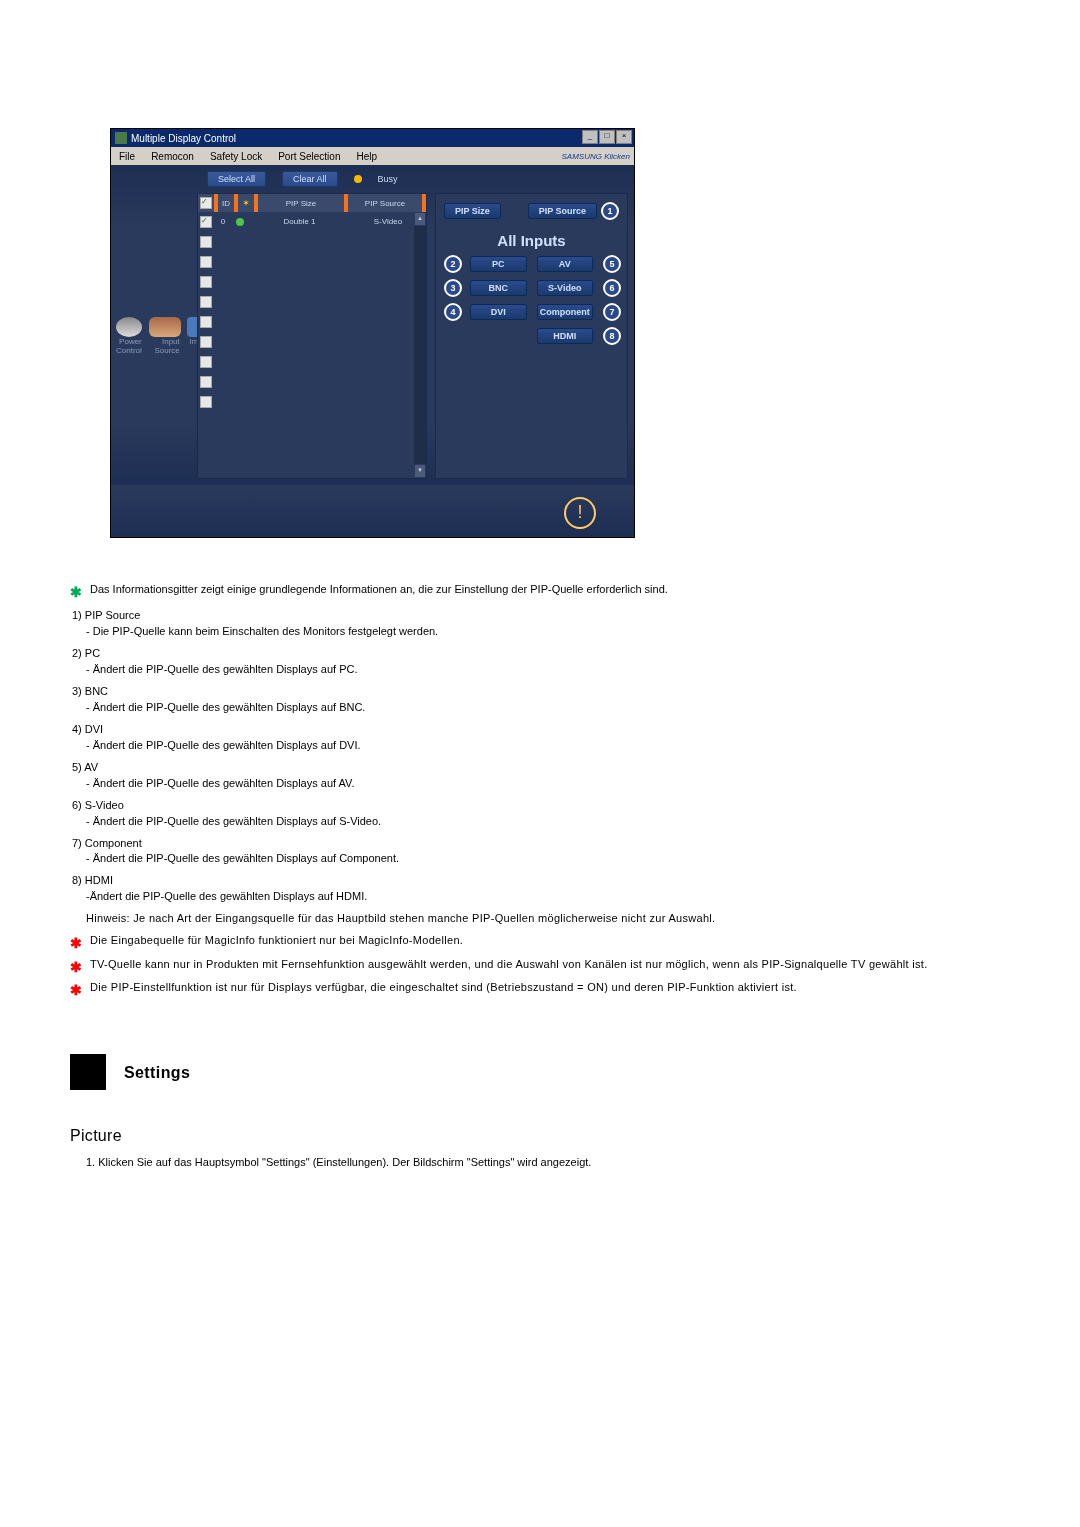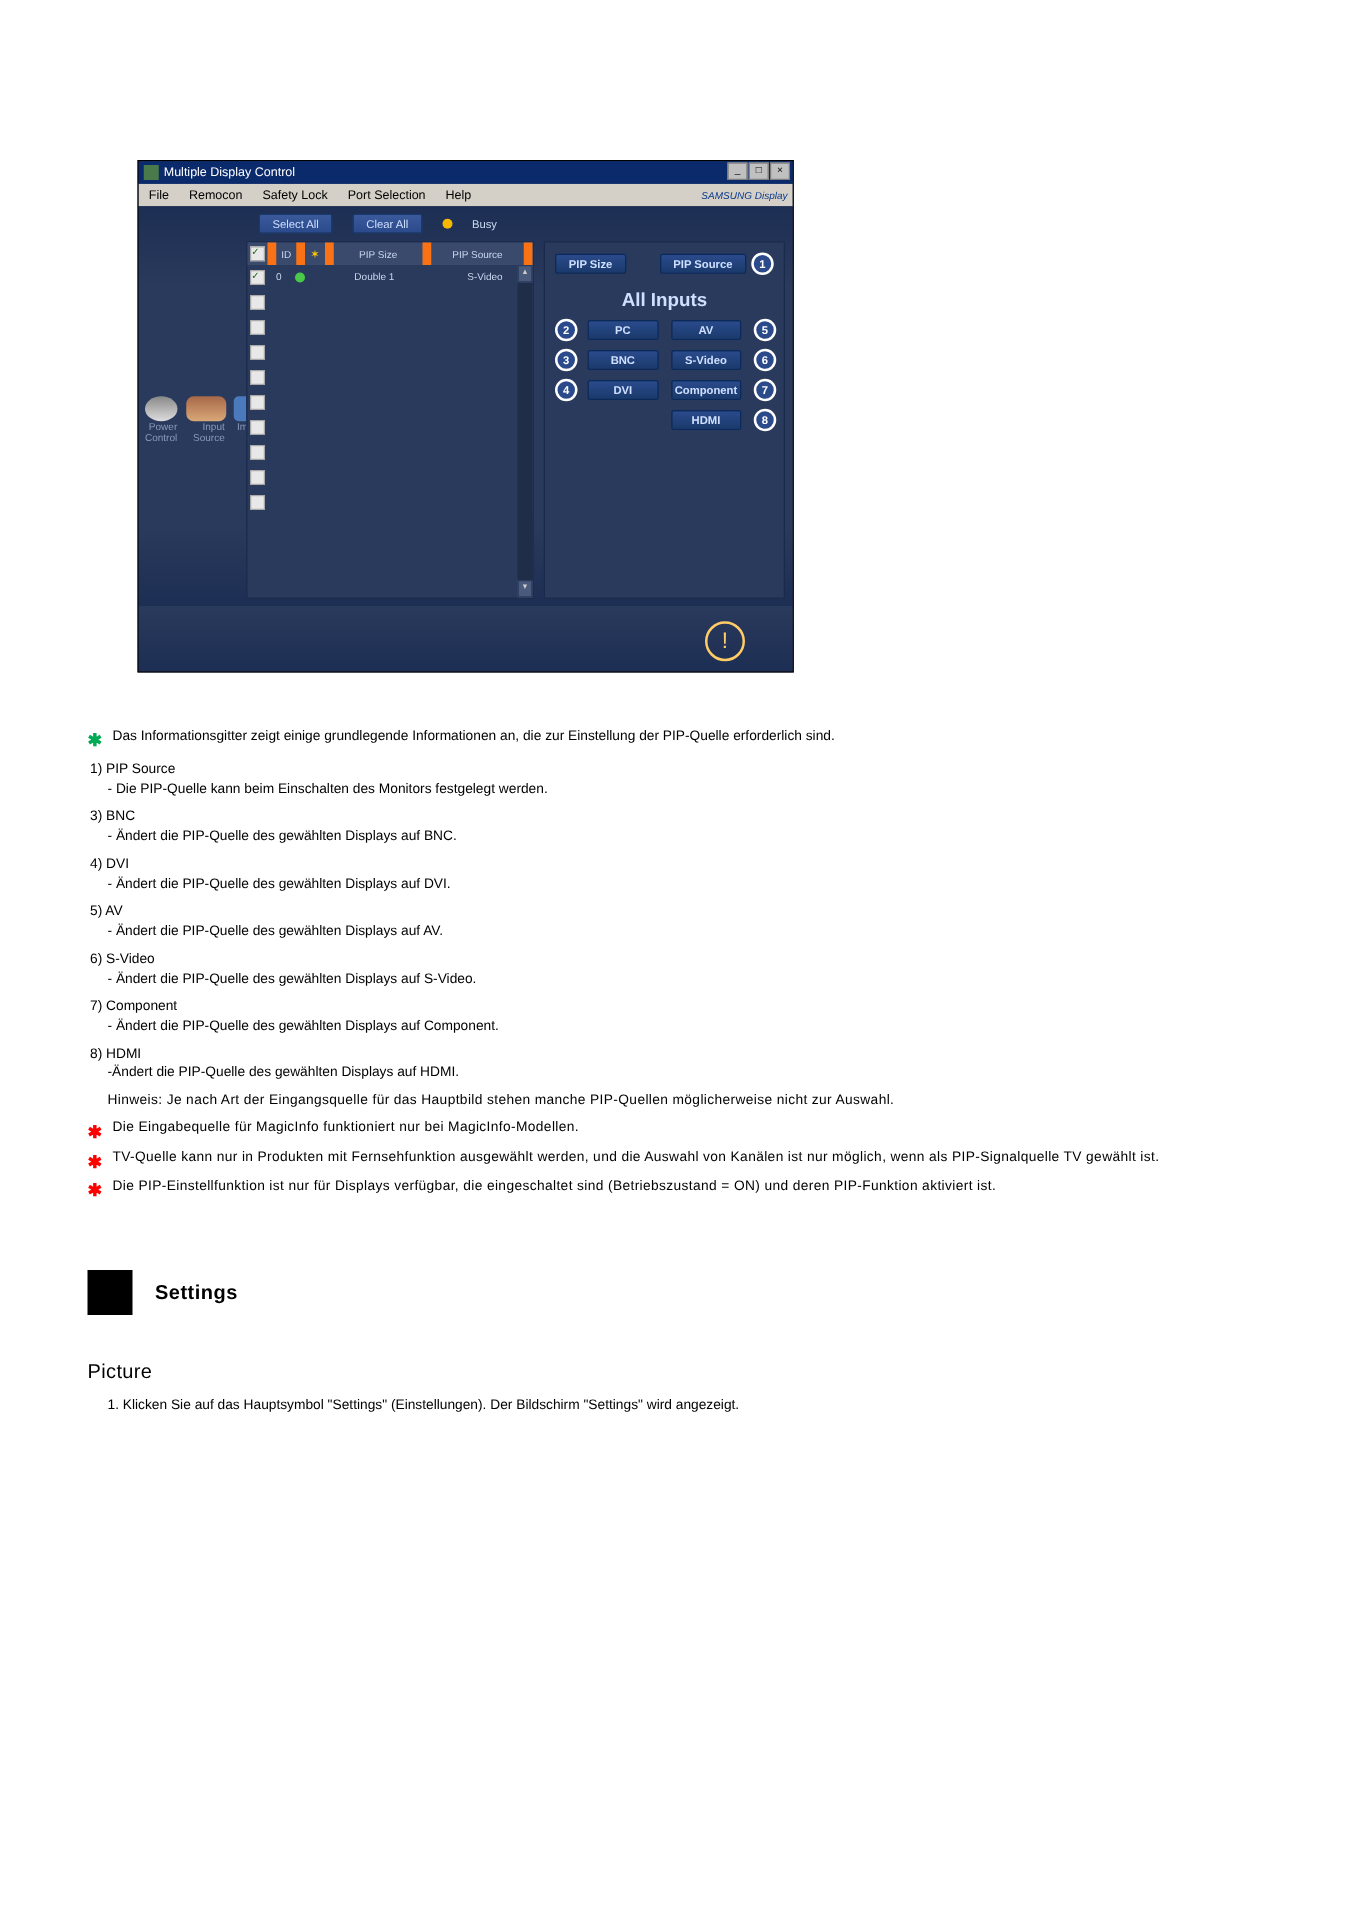--- a/index.html
+++ b/index.html
@@ -158,21 +158,21 @@
       position: relative;
     }
     .grid-header {
       display: flex;
       height: 18px;
       background: #3a4a6c;
       font-size: 8px;
       color: #c8d8f0;
     }
     .gh-cell {
-      border-right: 7px solid #f97316;
+      border-right: 4px solid #f97316;
       display: flex;
       align-items: center;
       justify-content: center;
     }
     .gh-chk { width: 16px; }
     .gh-id { width: 16px; }
     .gh-st { width: 16px; }
     .gh-ps { flex: 1; }
     .gh-src { width: 74px; }
     .grid-row {
@@ -370,21 +370,21 @@
         <div class="wc-btn">□</div>
         <div class="wc-btn">×</div>
       </div>
     </div>
     <div class="menu-bar">
       <span class="menu-item">File</span>
       <span class="menu-item">Remocon</span>
       <span class="menu-item">Safety Lock</span>
       <span class="menu-item">Port Selection</span>
       <span class="menu-item">Help</span>
-      <span class="menu-brand">SAMSUNG Display</span>
+      <span class="menu-brand">SAMSUNG Klicken</span>
     </div>
 
     <div class="app-body">
       <div class="sidebar">
         <div class="sidebar-item">
           <div class="side-icon pc"></div>
           <div class="sidebar-label">Power Control</div>
         </div>
         <div class="sidebar-item">
           <div class="side-icon is"></div>
@@ -582,20 +582,24 @@
     <div class="starred-note">
       <span class="star-icon note-star-green">✱</span>
       <span>Das Informationsgitter zeigt einige grundlegende Informationen an, die zur Einstellung der PIP-Quelle erforderlich sind.</span>
     </div>
 
     <div class="numbered-item">
       <span class="nlabel"><span>1)</span> <span>PIP Source</span></span>
       <span class="ndesc">- Die PIP-Quelle kann beim Einschalten des Monitors festgelegt werden.</span>
     </div>
     <div class="numbered-item">
+      <span class="nlabel"><span>2)</span> <span>PC</span></span>
+      <span class="ndesc">- Ändert die PIP-Quelle des gewählten Displays auf PC.</span>
+    </div>
+    <div class="numbered-item">
       <span class="nlabel"><span>3)</span> <span>BNC</span></span>
       <span class="ndesc">- Ändert die PIP-Quelle des gewählten Displays auf BNC.</span>
     </div>
     <div class="numbered-item">
       <span class="nlabel"><span>4)</span> <span>DVI</span></span>
       <span class="ndesc">- Ändert die PIP-Quelle des gewählten Displays auf DVI.</span>
     </div>
     <div class="numbered-item">
       <span class="nlabel"><span>5)</span> <span>AV</span></span>
       <span class="ndesc">- Ändert die PIP-Quelle des gewählten Displays auf AV.</span>

